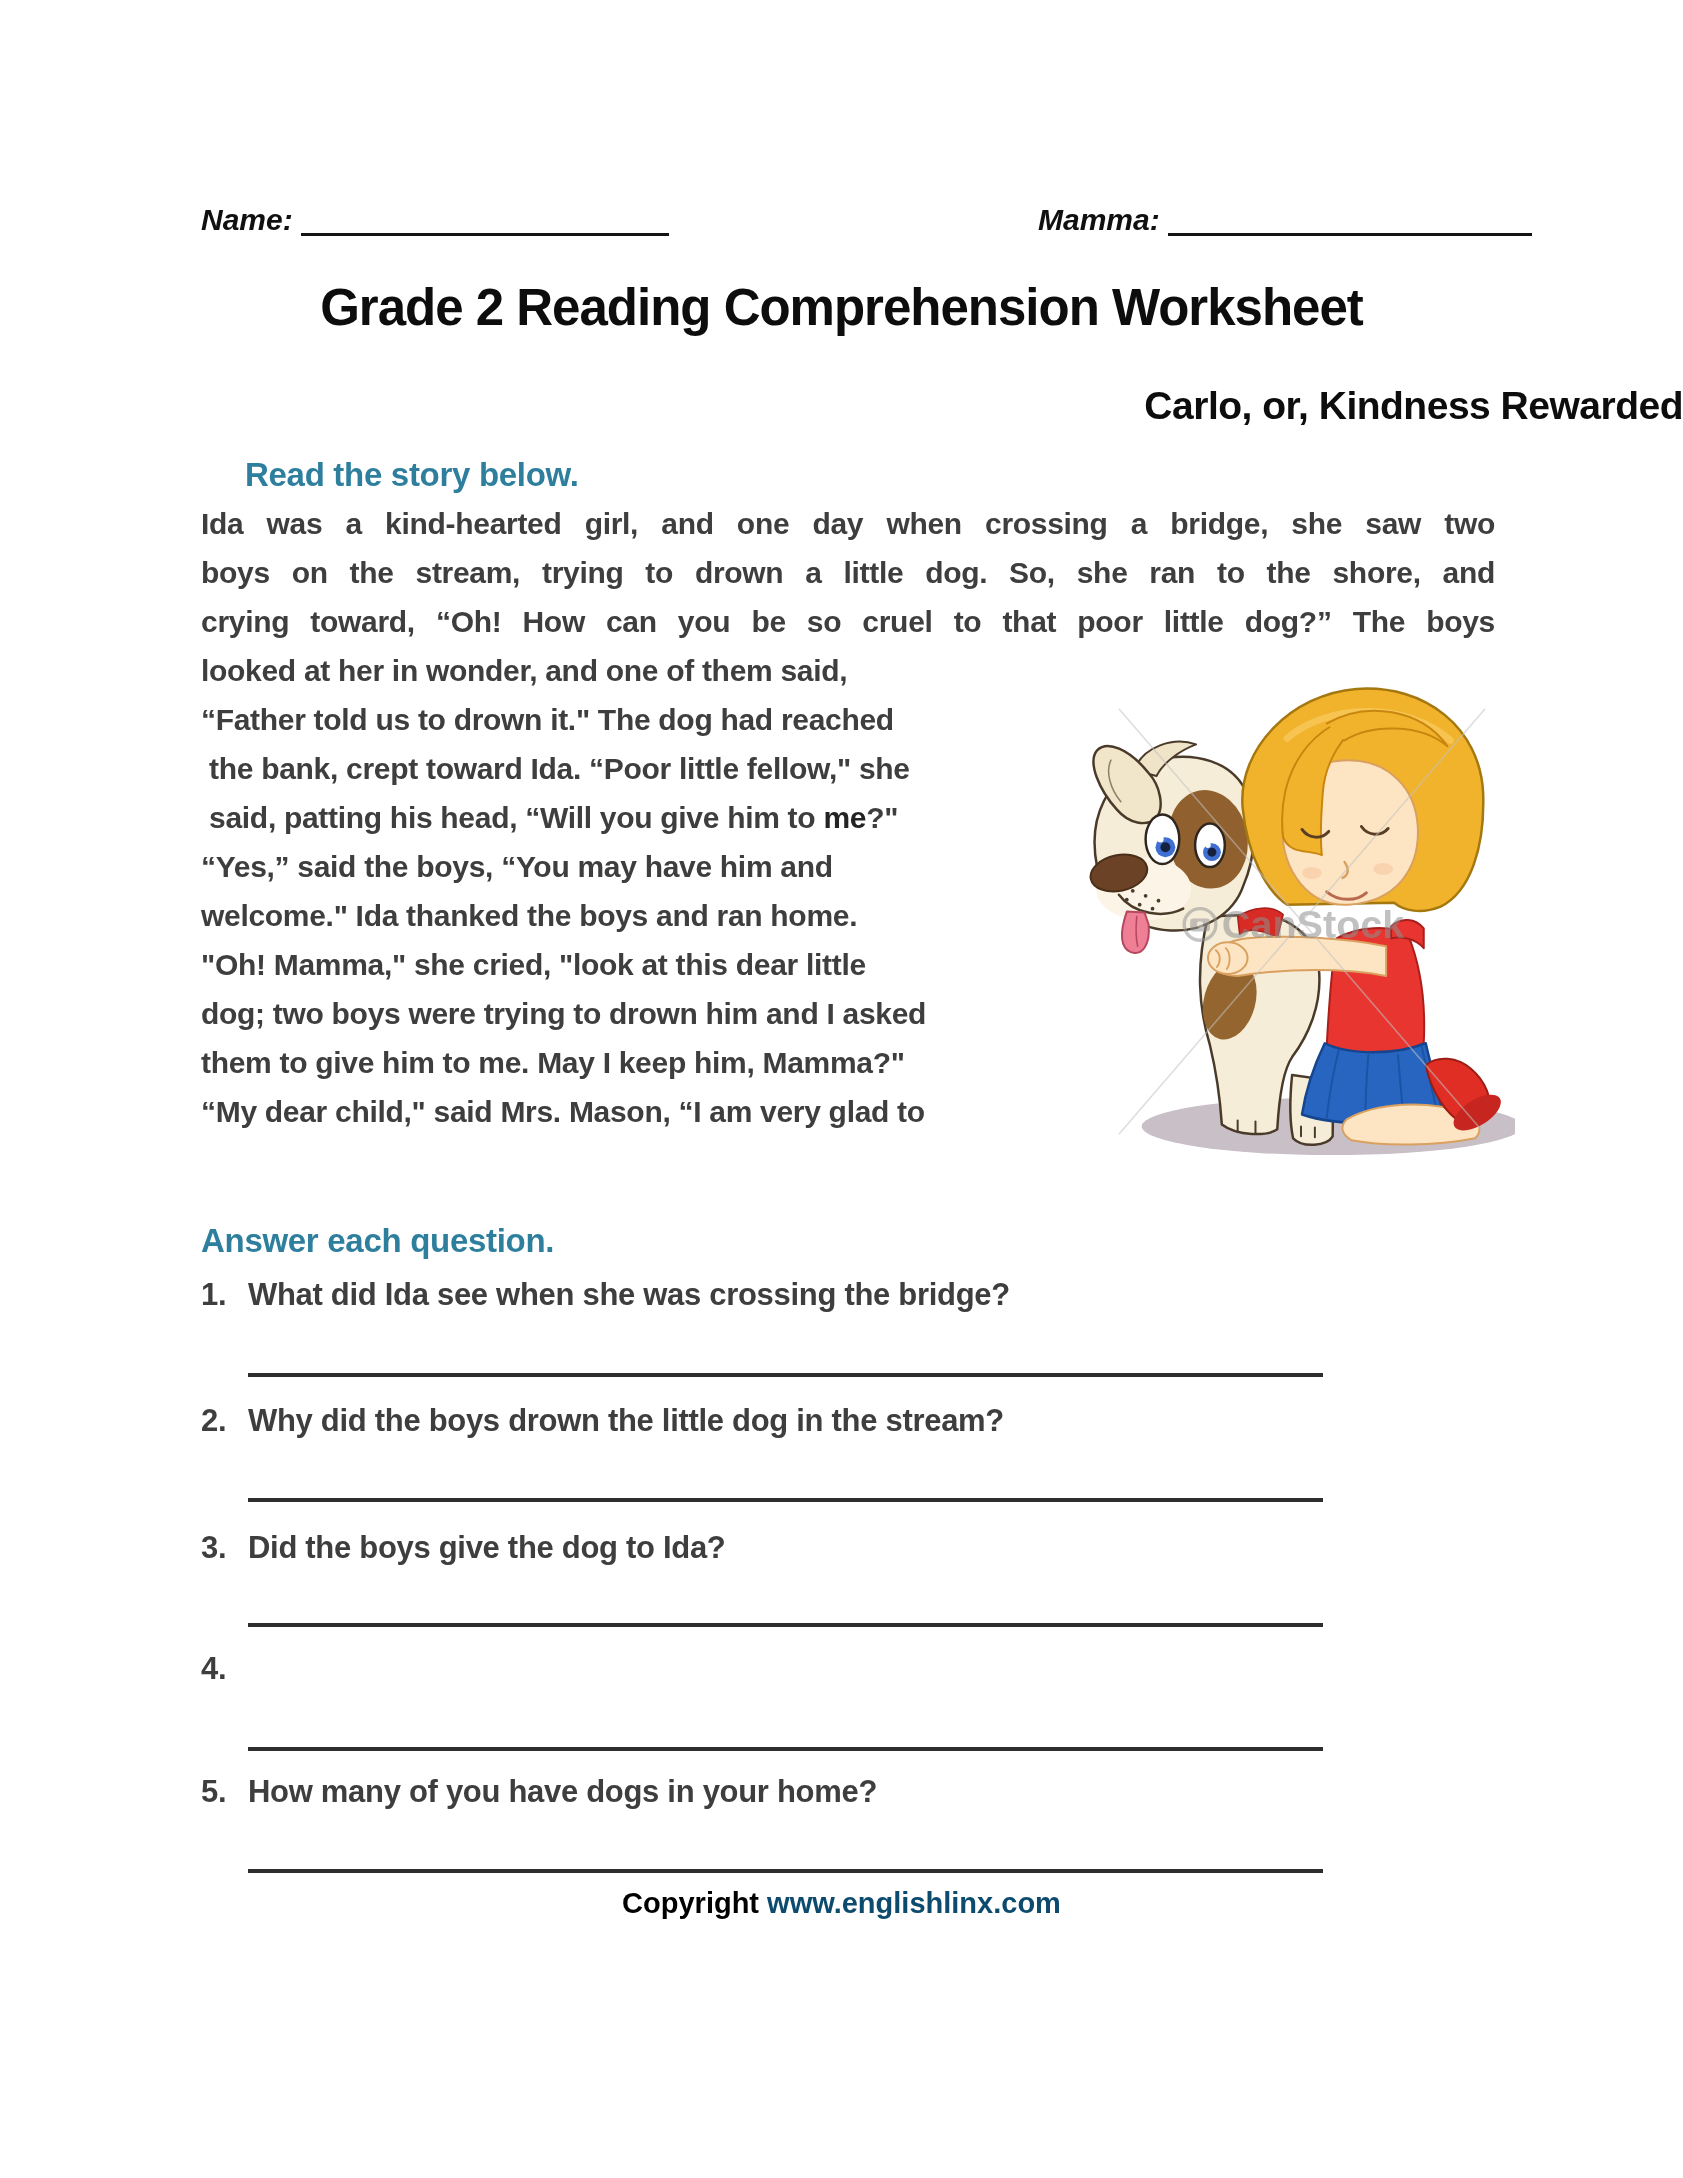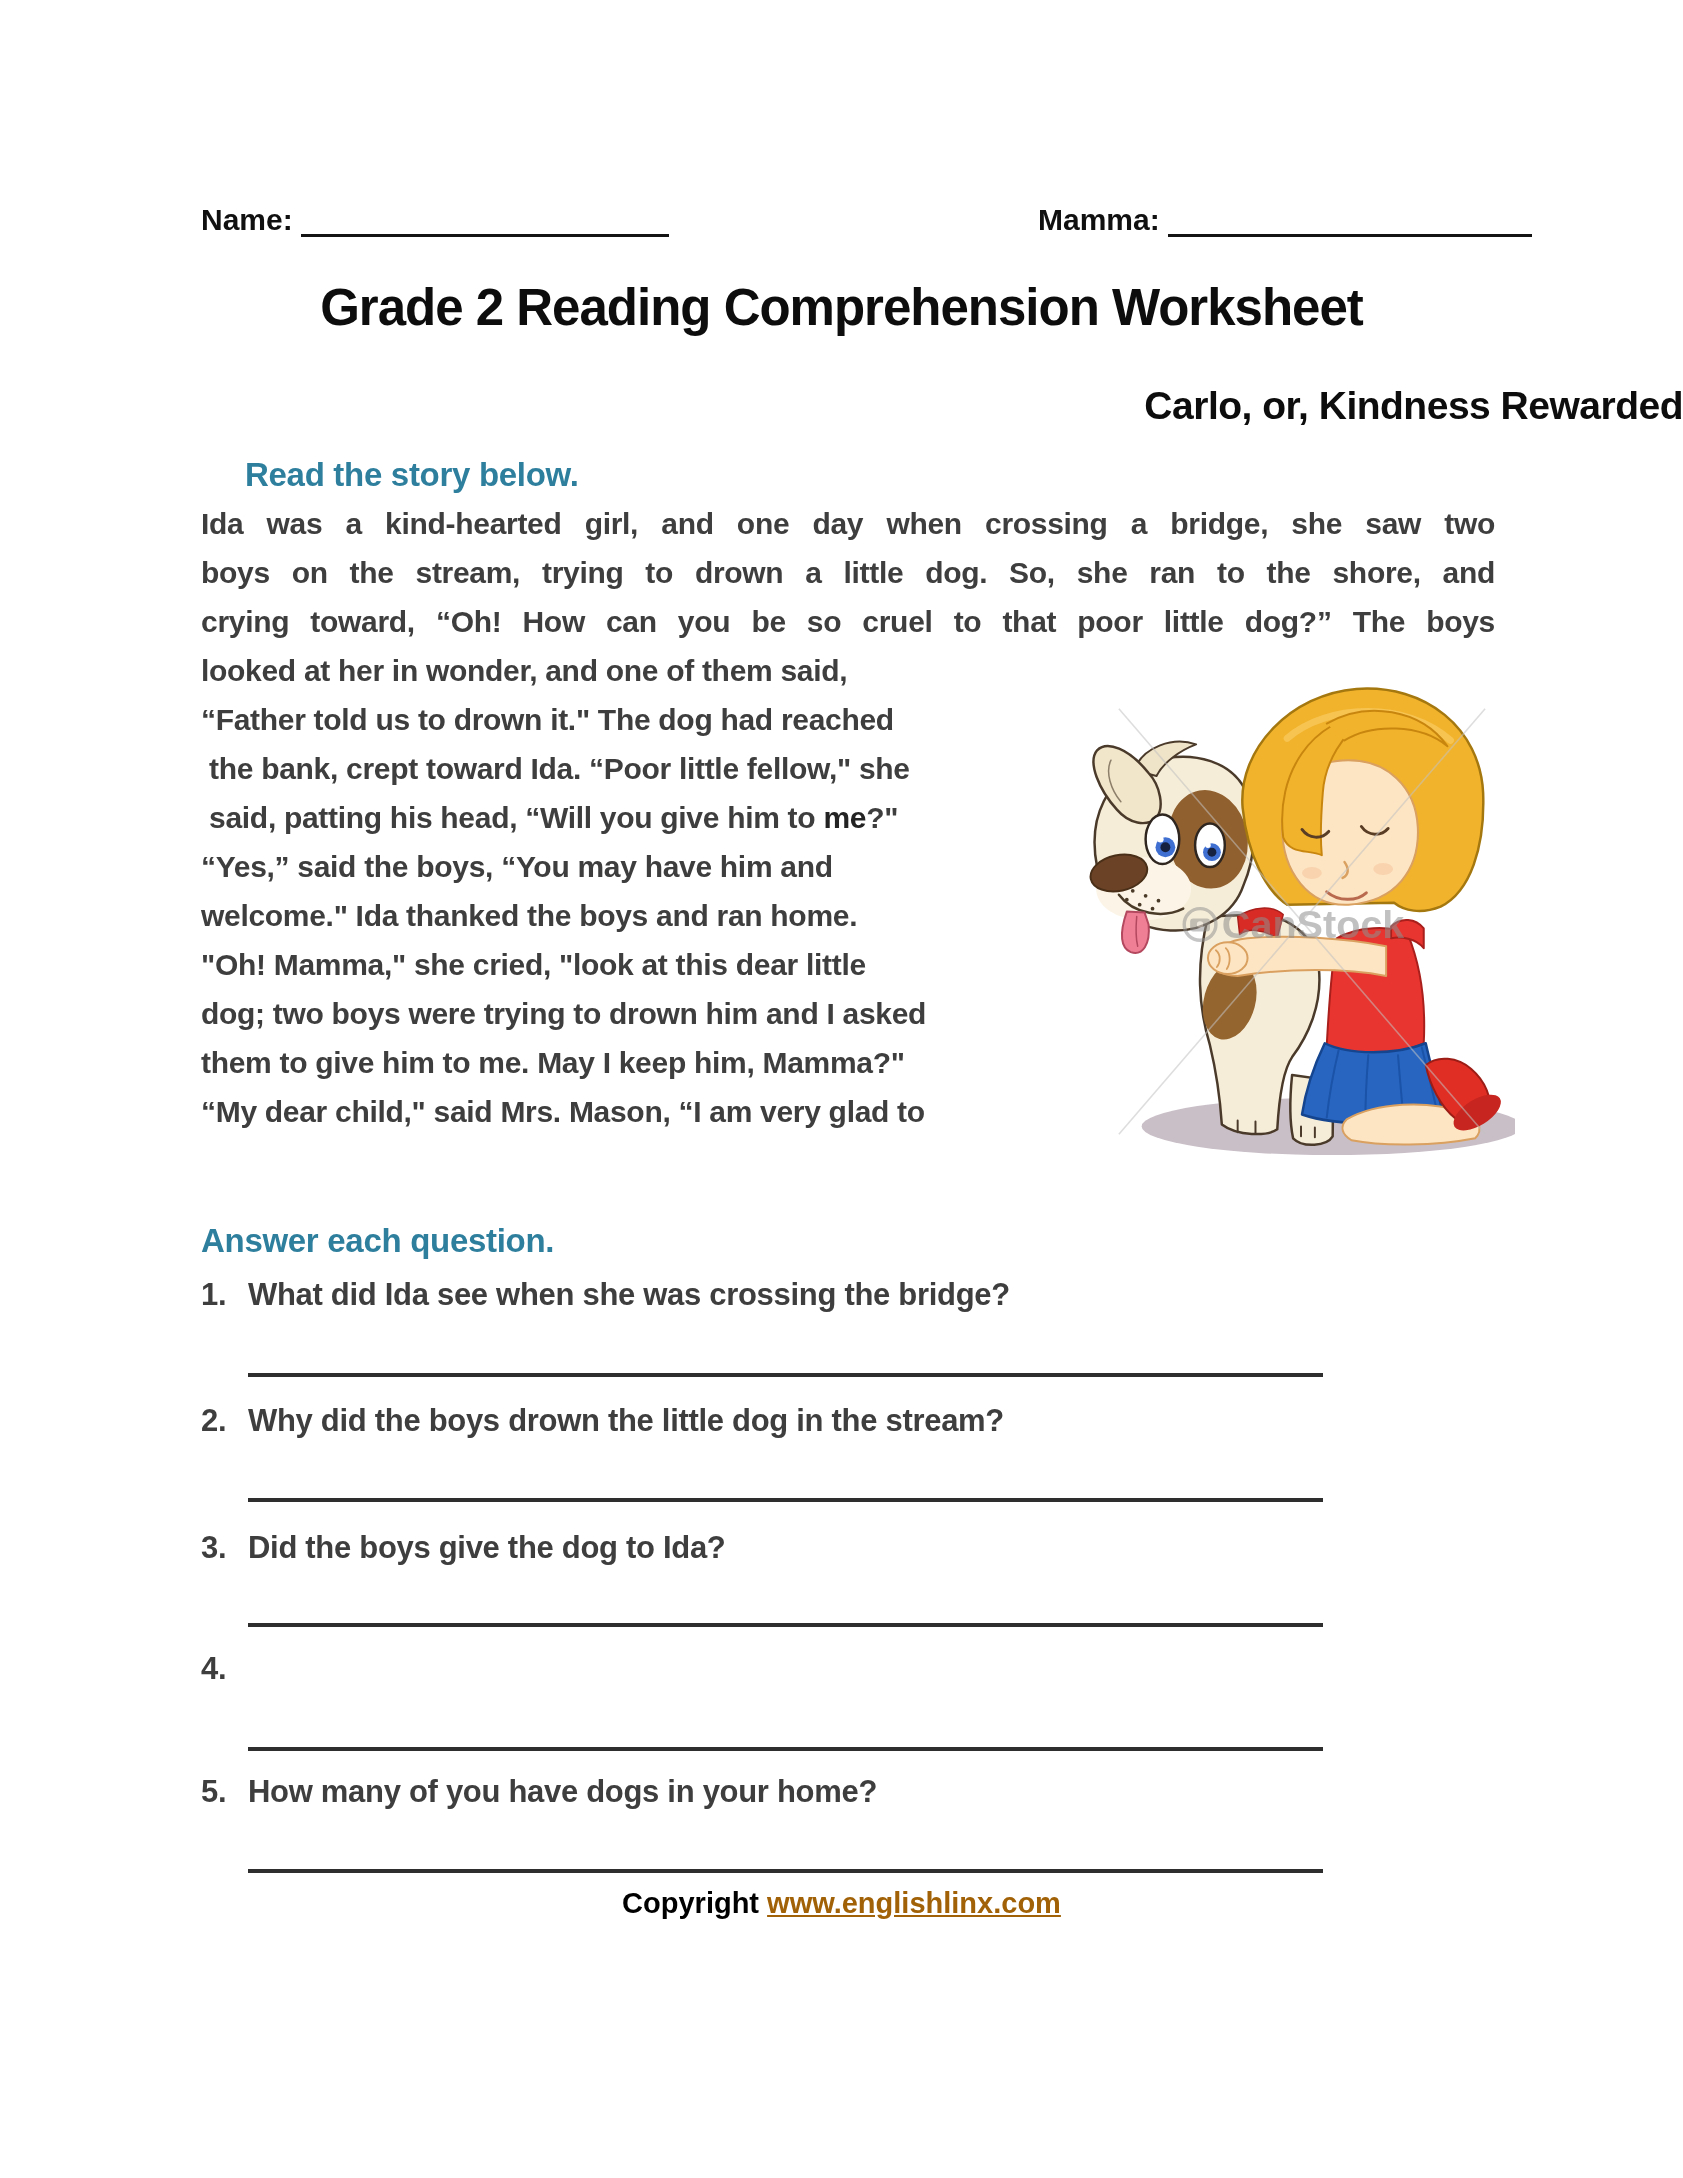--- a/index.html
+++ b/index.html
@@ -2,21 +2,21 @@
 <html><head>
 <meta charset="utf-8">
 <style>
   html,body{margin:0;padding:0;background:#e8e8e8;}
   .page{
     position:relative; width:1683px; height:2178px; background:#ffffff;
     font-family:"Liberation Sans","DejaVu Sans",sans-serif; overflow:hidden;
     color:#3e3e3e;
   }
   
-  .hdr-group{position:absolute; top:203px; display:flex; align-items:flex-end;}
+  .hdr-group{position:absolute; top:203px; display:flex; align-items:flex-start;font-style:italic;}
   .hdr-label{font-size:30px; font-weight:bold; color:#101010; line-height:34px;}
   .hdr-blank{border-bottom:3px solid #141414; height:30px; margin-left:8px;}
   #name-group{left:201px;} #name-group .hdr-blank{width:368px;}
   #date-group{left:1038px;} #date-group .hdr-blank{width:364px;}
   
   .page-title{position:absolute; top:278px; left:0; right:0; text-align:center;
     font-size:51px; font-weight:bold; color:#0d0d0d; letter-spacing:-1px;}
   .story-title{position:absolute; top:384px; left:0; right:0; text-align:right;
     font-size:39px; font-weight:bold; color:#0d0d0d; letter-spacing:-0.5px;}
   .instruction{position:absolute; left:201px; font-size:33px; font-weight:bold;
@@ -35,21 +35,21 @@
   .question{position:absolute; left:201px; width:1188px; display:flex;
     font-size:31px; font-weight:bold; color:#3e3e3e; letter-spacing:-0.3px;}
   .q-num{width:47px; flex:none;}
   #q1{top:1277px;} #q2{top:1403px;} #q3{top:1530px;} #q4{top:1651px;} #q5{top:1774px;}
   .answer-line{position:absolute; left:248px; width:1075px; height:0;
     border-top:4px solid #2e2e2e;}
   #al1{top:1373px;} #al2{top:1498px;} #al3{top:1623px;} #al4{top:1747px;} #al5{top:1869px;}
   
   .footer{position:absolute; top:1887px; left:0; right:0; text-align:center;
     font-size:29px; font-weight:bold; color:#000;}
-  .footer .link{color:#a16207; text-decoration:underline; cursor:pointer;text-align:center;}
+  .footer .link{color:#0c4a6e; cursor:pointer;text-align:center;}
 </style>
 </head>
 <body>
 
 <div class="page">
 
   <div class="hdr-group" id="name-group">
     <span class="hdr-label">Name:</span>
     <span class="hdr-blank"></span>
   </div>

